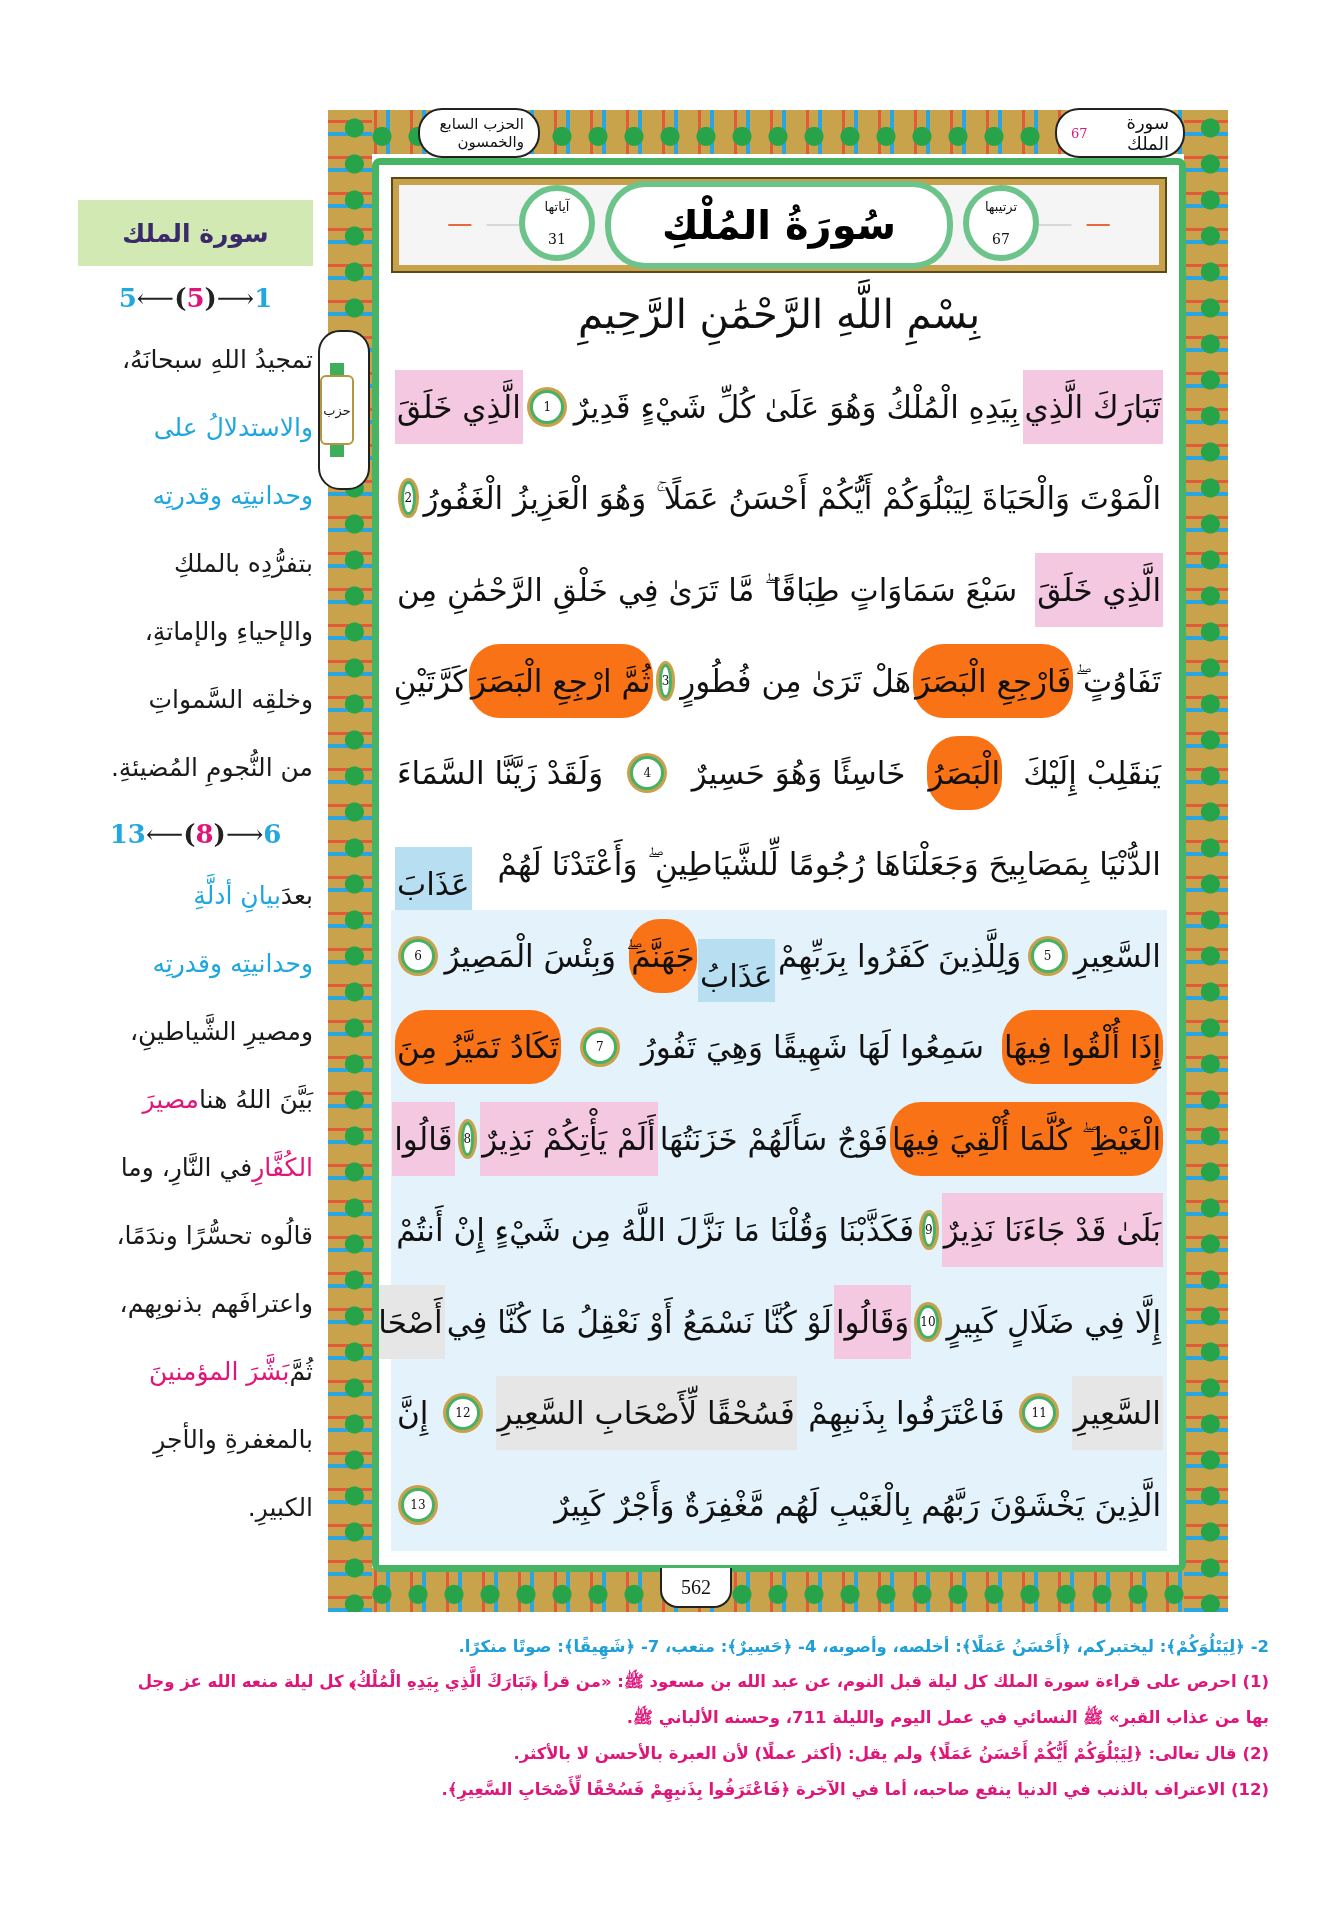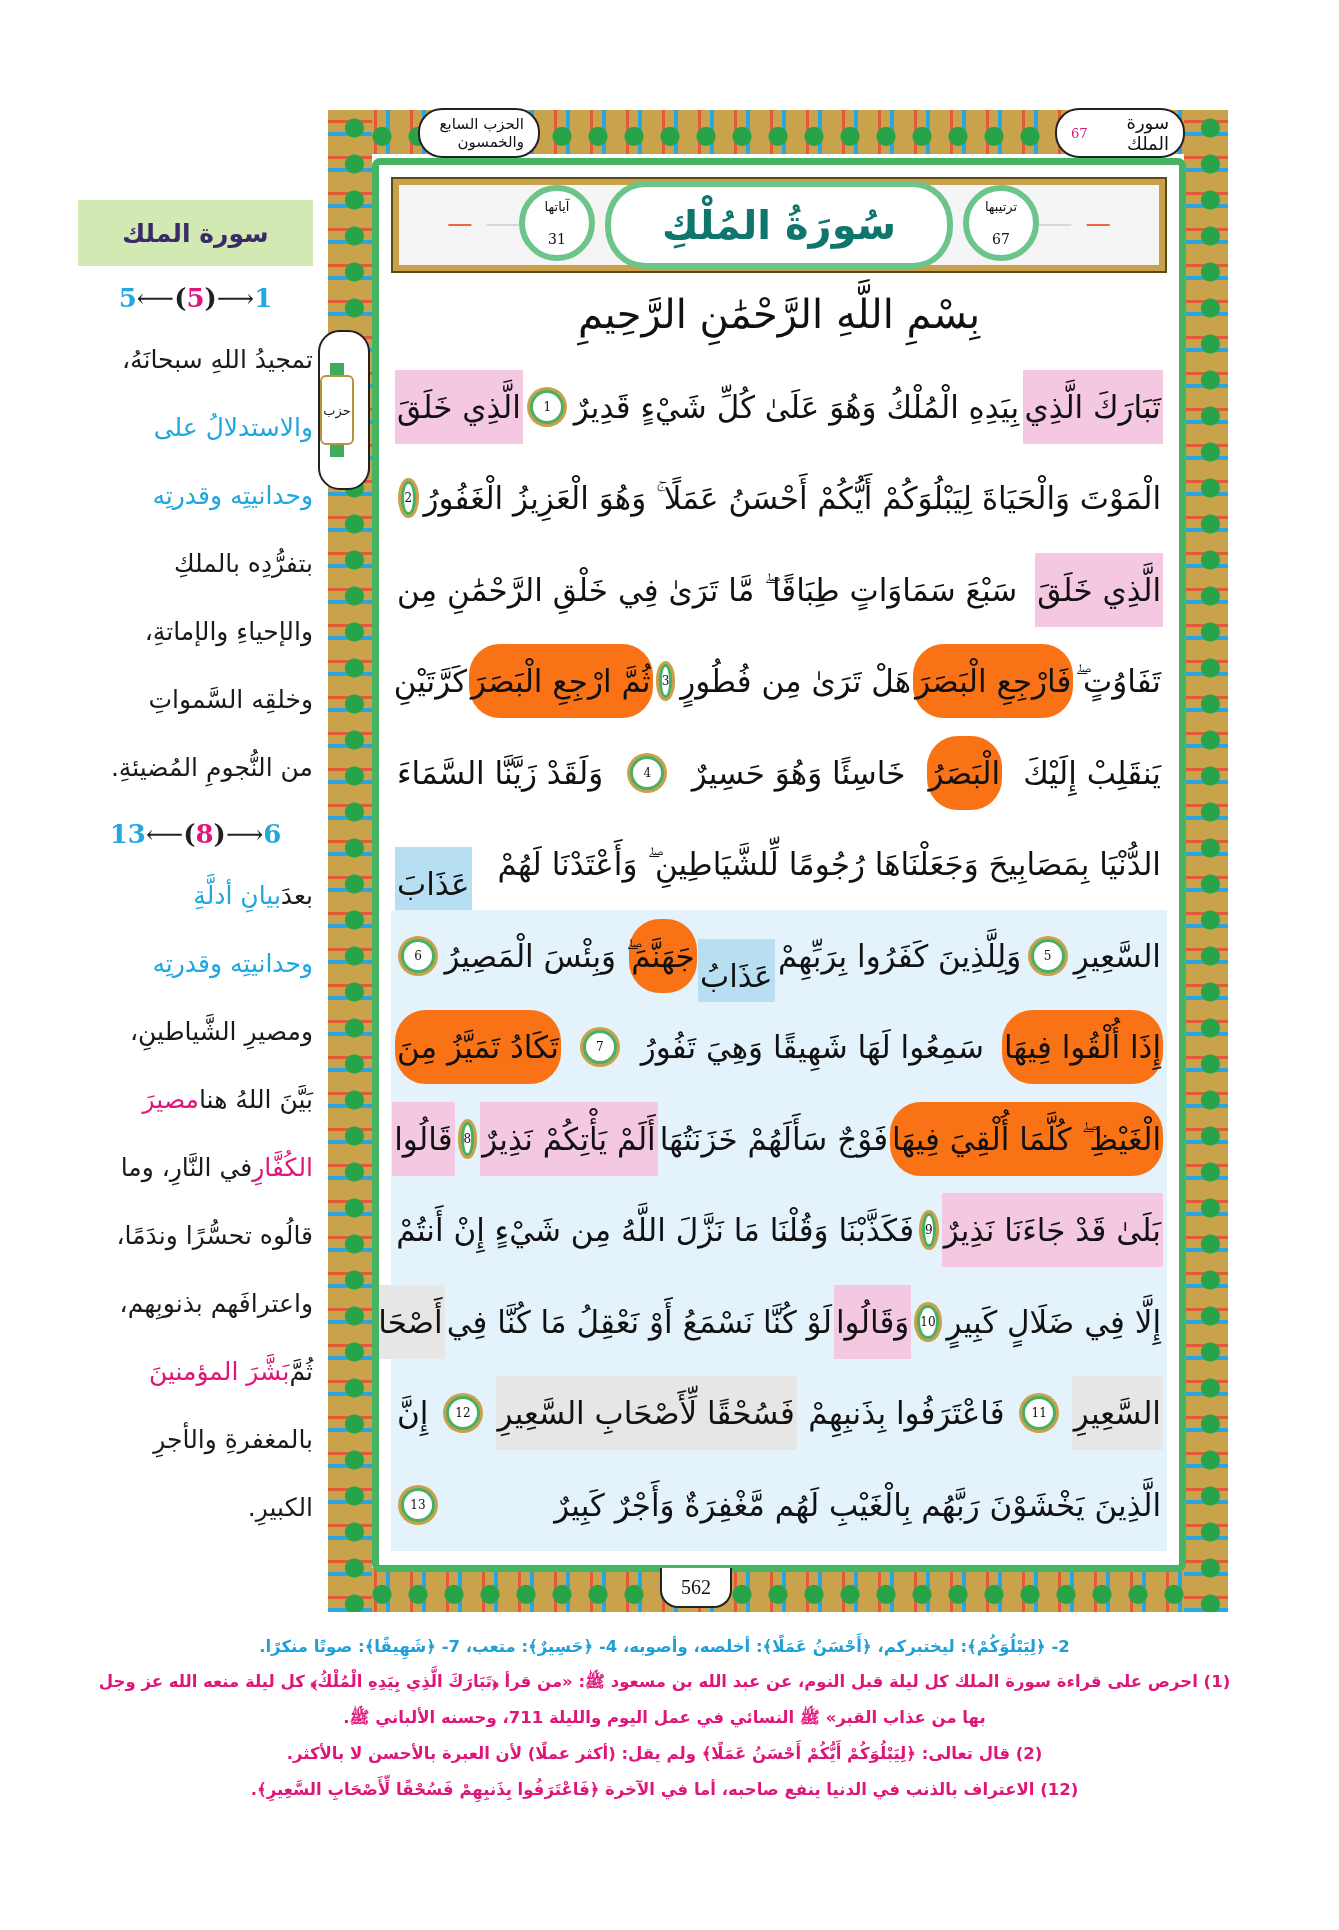--- a/index.html
+++ b/index.html
@@ -73,21 +73,21 @@
       radial-gradient(ellipse at 8% 50%, #e86a3c 0 14px, transparent 15px),
       radial-gradient(ellipse at 92% 50%, #e86a3c 0 14px, transparent 15px),
       radial-gradient(ellipse at 14% 50%, #d8d8d8 0 20px, transparent 21px),
       radial-gradient(ellipse at 86% 50%, #d8d8d8 0 20px, transparent 21px),
       #f5f5f5;
   }
   .banner-center {
     position: absolute; left: 212px; right: 212px; top: 2px; bottom: 2px;
     background: #fff; border: 6px solid #6cc48a; border-radius: 40px / 42px;
     display: flex; align-items: center; justify-content: center;
-    font-size: 40px; font-weight: bold; color: #0f766e; direction: rtl;
+    font-size: 40px; font-weight: bold; color: #000000; direction: rtl;
   }
   .medallion {
     position: absolute; top: 6px; width: 76px; height: 76px; border-radius: 50%;
     background: #fff; border: 6px solid #6cc48a; display: flex; flex-direction: column;
     align-items: center; justify-content: center; font-size: 13px; line-height: 16px; color: #111; gap: 16px;
   }
   .medallion .n { font-family: "DejaVu Serif", serif; font-size: 14px; }
   .med-left { left: 126px; }
   .med-right { right: 126px; }
 
@@ -132,21 +132,21 @@
   
   .page-num {
     position: absolute; left: 660px; top: 1568px; width: 72px; height: 40px; background: #fff;
     border: 2px solid #222; border-top: none; border-radius: 0 0 18px 18px;
     display: flex; align-items: center; justify-content: center;
     font-family: Liberation Serif, serif; font-size: 20px; color: #111; z-index: 6;
   }
 
   
   .footnotes {
-    position: absolute; left: 60px; right: 70px; top: 1630px; direction: rtl; text-align: center;
+    position: absolute; left: 60px; right: 70px; top: 1630px; direction: rtl; text-align: right;
     font-family: "DejaVu Sans", sans-serif; font-weight: bold; font-size: 16.5px;
   }
   .fn { white-space: nowrap; overflow: hidden; }
   .fn.blue { color: #1e9fd8; height: 34px; line-height: 34px; }
   .fn.pink { color: #e0157a; height: 36px; line-height: 36px; }
 </style>
 </head>
 <body>
 
 <div class="frame-top"></div>

